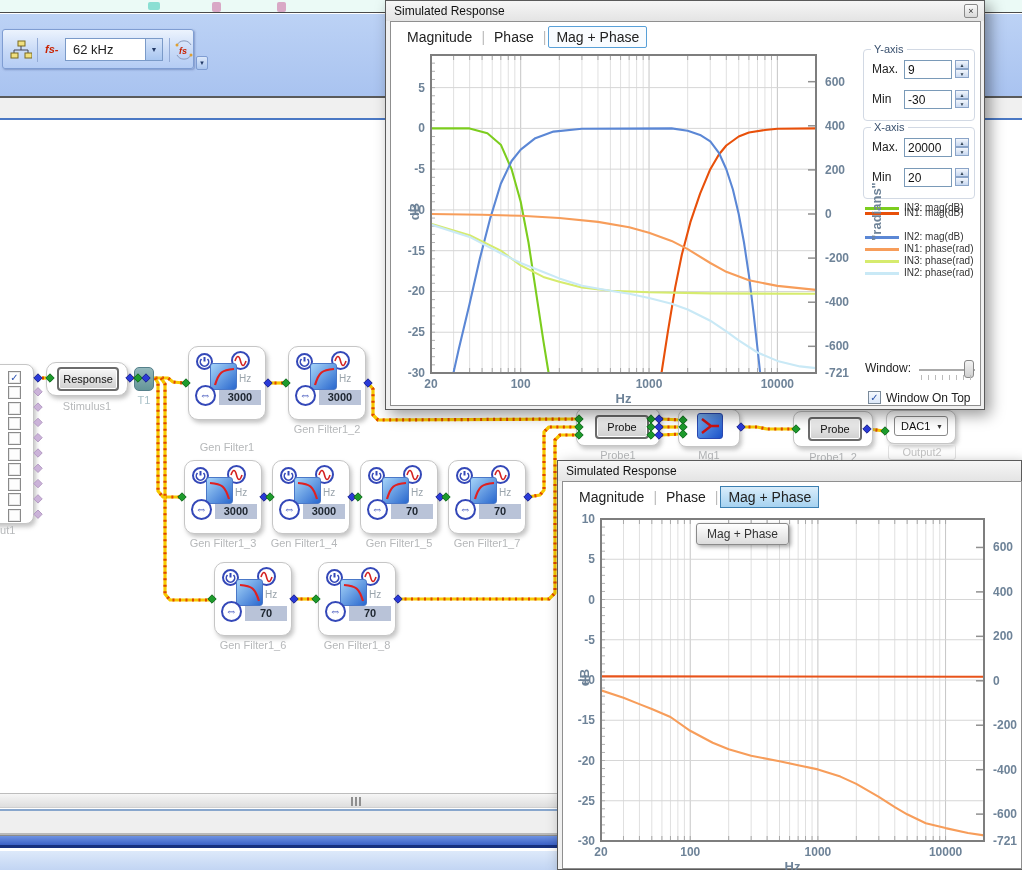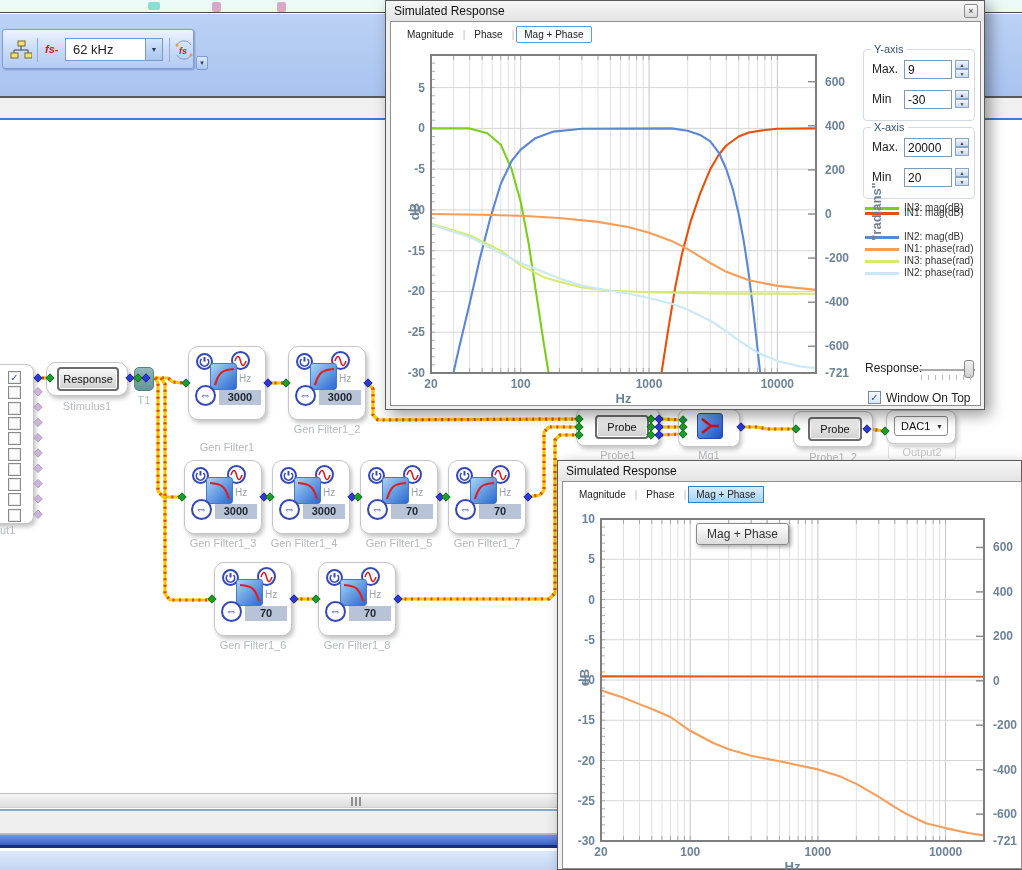--- a/index.html
+++ b/index.html
@@ -54,21 +54,21 @@
   .mg-square{position:absolute;left:697px;top:413px;width:26px;height:26px;border-radius:3px;border:1px solid #2a48b0;background:linear-gradient(135deg,#7db4f2,#1a50c8);}
   .dac-select{position:absolute;left:894px;top:416px;width:54px;height:20px;background:#fff;border:1px solid #8a8a8a;border-radius:3px;font-size:11px;color:#111;}
   .dac-arrow{position:absolute;right:4px;top:6px;font-size:7px;color:#333;}
   .out-label-box{position:absolute;left:888px;top:444px;width:68px;height:16px;border:1px solid #e2e2e2;border-radius:3px;font-size:11px;color:#c4c4c4;text-align:center;line-height:15px;}
 
   
   .win{position:absolute;background:#f0f0f0;border:1px solid #5a5a5a;box-shadow:5px 5px 14px rgba(0,0,0,.4);}
   .win-title{position:absolute;left:0;top:0;right:0;height:20px;background:linear-gradient(180deg,#f6f6f6,#e4e4e4);font-size:12px;color:#111;line-height:20px;padding-left:8px;}
   .win-close{position:absolute;top:3px;width:14px;height:14px;border:1px solid #8a8a8a;border-radius:2px;background:linear-gradient(180deg,#fafafa,#d8d8d8);font-size:9px;line-height:12px;text-align:center;color:#333;}
   .win-content{position:absolute;border:1px solid #8f8f8f;background:#fff;}
-  .tabs{position:absolute;left:14px;top:25px;font-size:10px;color:#222;display:flex;align-items:center;justify-content:flex-end;}
+  .tabs{position:absolute;left:14px;top:25px;font-size:14px;color:#222;display:flex;align-items:center;justify-content:flex-end;}
   .tab{padding:2px 7px;cursor:default;}
   .tab-sep{color:#bbb;padding:0 2px;}
   .win1 .tab.active{border:1px solid #58a0d8;border-radius:2px;background:#f9fcff;}
   .win2 .tab.active{border:1px solid #3c7fb1;background:linear-gradient(180deg,#d9edfb,#a6d2f0);}
 
   .chart-svg{position:absolute;left:0;top:0;}
   .tick{position:absolute;font-size:12px;font-weight:bold;color:#6e8398;}
   .tick-y{width:34px;text-align:right;}
   .tick-x{width:56px;text-align:center;}
   .ax-title{position:absolute;font-size:13px;font-weight:bold;color:#6e8398;transform:rotate(-90deg);transform-origin:center;width:70px;text-align:center;}
@@ -541,21 +541,21 @@
         <div class="legend-row" style="left: 479px; top: 254px; width: 115px;">
           <span class="legend-line" style="background: rgb(214, 235, 110);"></span>
           <span class="legend-text">IN3: phase(rad)</span>
         </div>
         <div class="legend-row" style="left: 479px; top: 266px; width: 115px; text-decoration: underline;">
           <span class="legend-line" style="background: rgb(201, 233, 246);"></span>
           <span class="legend-text">IN2: phase(rad)</span>
         </div>
       </div>
 
-    <span class="opacity-label" style="left:479px;top:360px;">Response:</span>
+    <span class="opacity-label" style="left:479px;top:360px;">Window:</span>
     <div class="slider-track" style="left:533px;top:368px;width:56px;"></div>
     <div class="slider-thumb" style="left:578px;top:359px;"></div>
     <div class="slider-ticks" style="left:535px;top:374px;width:56px;"></div>
     <div class="cb" style="left:482px;top:390px;">✓</div>
     <span class="cb-label" style="left:500px;top:390px;">Window On Top</span>
   <svg width="600" height="410" class="chart-svg">
         <defs>
           <clipPath id="win1-clip">
             <rect x="45" y="54" width="385" height="318"></rect>
           </clipPath>

